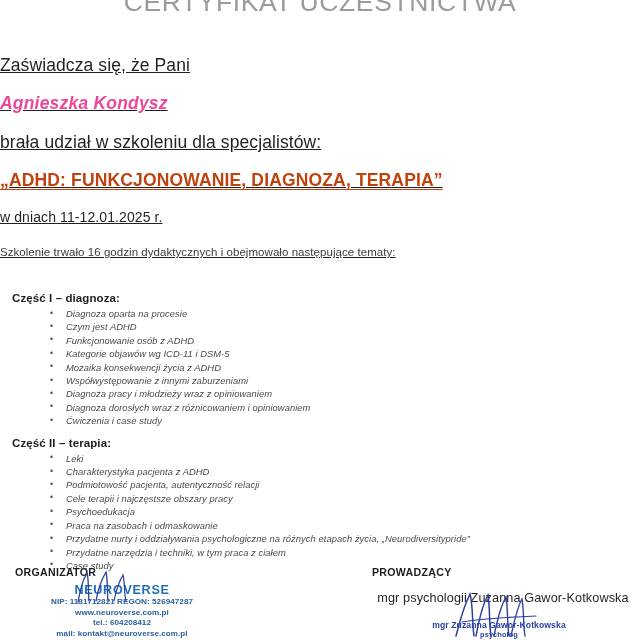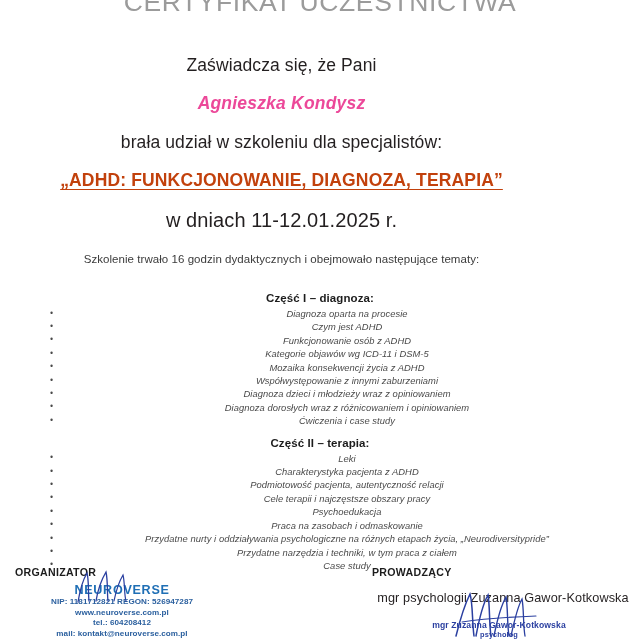--- a/index.html
+++ b/index.html
@@ -38,21 +38,21 @@
     color: #9b9b9b;
     white-space: nowrap;
   }
 
   
   .intro {
     position: absolute;
     top: 55px;
     left: 0;
     width: 563px;
-    text-align: center;
+    text-decoration: underline;
   }
   .line-attest {
     font-size: 17.5px;
     color: #231f20;
     letter-spacing: 0.1px;
   }
   .recipient-name {
     margin-top: 17px;
     font-size: 17.5px;
     font-weight: bold;
@@ -75,37 +75,36 @@
     text-underline-offset: 3px;
     text-decoration-thickness: 1px;
   }
   .line-organized {
     margin-top: 19px;
     font-size: 17.5px;
     letter-spacing: 0.1px;
   }
   .line-dates {
     margin-top: 18px;
-    font-size: 20px;
+    font-size: 14px;
     letter-spacing: 0.1px;
   }
   .line-hours {
     margin-top: 21px;
     font-size: 11.5px;
     color: #3b3b3b;
     letter-spacing: 0.05px;
   }
 
   
   .program {
     position: absolute;
     top: 292px;
     left: 12px;
     width: 616px;
-    text-align: center;
   }
   .section {
     margin-bottom: 9px;
   }
   .section-heading {
     font-size: 11.5px;
     font-weight: bold;
     color: #1c1c1c;
     letter-spacing: 0.1px;
     margin-bottom: 3px;
@@ -251,21 +250,21 @@
 
     <div class="section">
       <div class="section-heading">Część I – diagnoza:</div>
       <ul class="topic-list">
         <li class="topic-item">Diagnoza oparta na procesie</li>
         <li class="topic-item">Czym jest ADHD</li>
         <li class="topic-item">Funkcjonowanie osób z ADHD</li>
         <li class="topic-item">Kategorie objawów wg ICD-11 i DSM-5</li>
         <li class="topic-item">Mozaika konsekwencji życia z ADHD</li>
         <li class="topic-item">Współwystępowanie z innymi zaburzeniami</li>
-        <li class="topic-item">Diagnoza dzieci i młodzieży wraz z opiniowaniem</li>
+        <li class="topic-item">Diagnoza pracy i młodzieży wraz z opiniowaniem</li>
         <li class="topic-item">Diagnoza dorosłych wraz z różnicowaniem i opiniowaniem</li>
         <li class="topic-item">Ćwiczenia i case study</li>
       </ul>
     </div>
 
     <div class="section">
       <div class="section-heading">Część II – terapia:</div>
       <ul class="topic-list">
         <li class="topic-item">Leki</li>
         <li class="topic-item">Charakterystyka pacjenta z ADHD</li>

